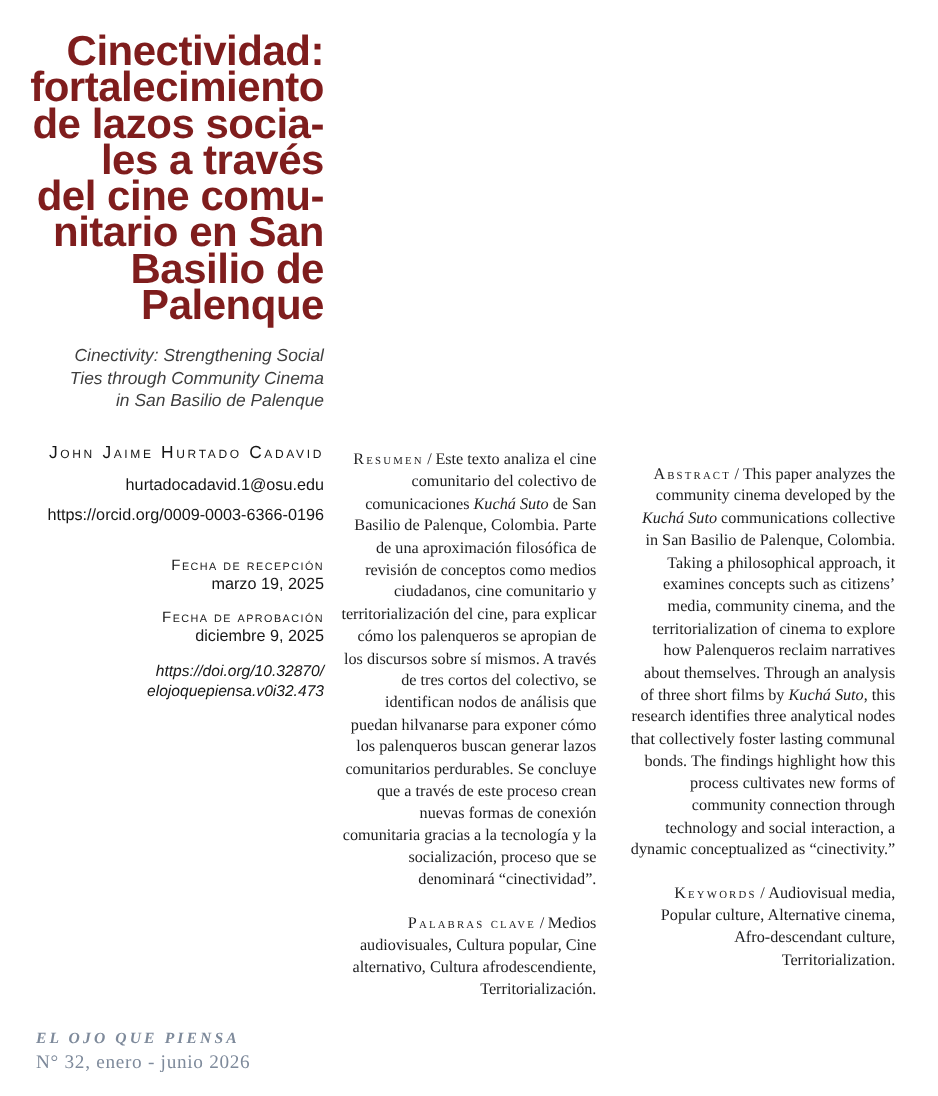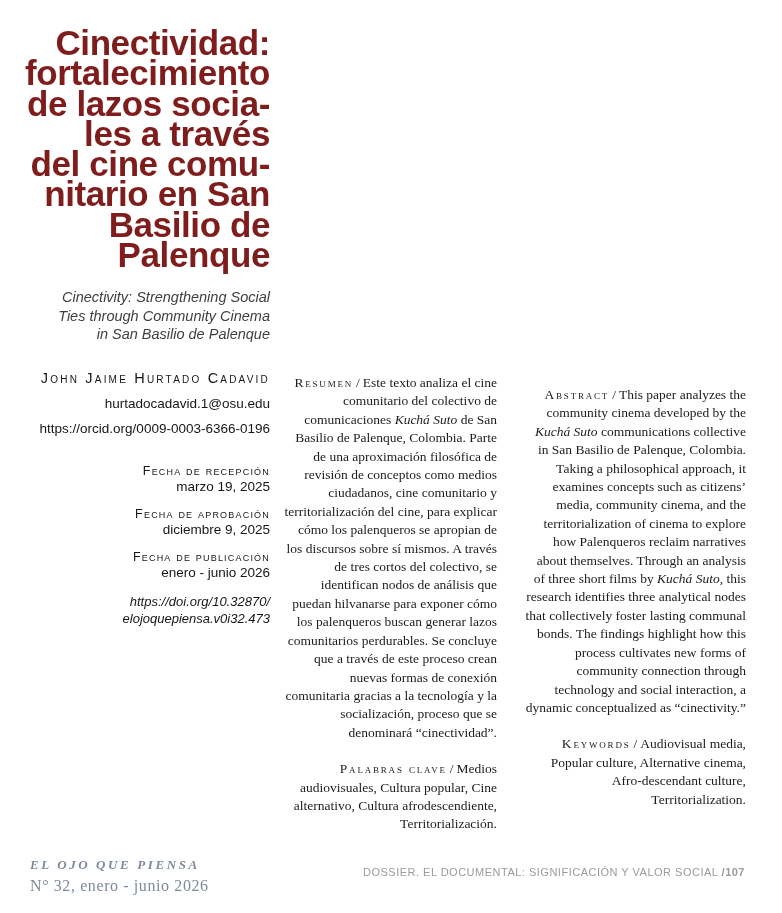--- a/index.html
+++ b/index.html
@@ -139,24 +139,20 @@
 
     <div class="meta">
       <div class="meta-item">
         <div class="meta-label">Fecha de recepción</div>
         <div class="meta-value">marzo 19, 2025</div>
       </div>
       <div class="meta-item">
         <div class="meta-label">Fecha de aprobación</div>
         <div class="meta-value">diciembre 9, 2025</div>
       </div>
-      <div class="meta-item">
-        <div class="meta-label">Fecha de publicación</div>
-        <div class="meta-value">enero - junio 2026</div>
-      </div>
       <div class="doi">
         <div>https://doi.org/10.32870/</div>
         <div>elojoquepiensa.v0i32.473</div>
       </div>
     </div>
   </div>
 
   <div class="col col-es" lang="es">
     <p>
       <span class="sc-head">Resumen</span><span class="sep">/</span><span><span>Este texto analiza el cine comunitario del colectivo de comunicaciones </span><span class="it">Kuchá Suto</span><span> de San Basilio de Palenque, Colombia. Parte de una aproximación filosófica de revisión de conceptos como medios ciudadanos, cine comunitario y territorialización del cine, para explicar cómo los palenqueros se apropian de los discursos sobre sí mismos. A través de tres cortos del colectivo, se identifican nodos de análisis que puedan hilvanarse para exponer cómo los palenqueros buscan generar lazos comunitarios perdurables. Se concluye que a través de este proceso crean nuevas formas de conexión comunitaria gracias a la tecnología y la socialización, proceso que se denominará “cinectividad”.</span></span>
@@ -172,18 +168,14 @@
     </p>
     <p class="kw">
       <span class="sc-head">Keywords</span><span class="sep">/</span><span><span>Audiovisual media, Popular culture, Alternative cinema, Afro-descendant culture, Territorialization.</span></span>
     </p>
   </div>
 
   <div class="footer-left">
     <div class="journal">EL OJO QUE PIENSA</div>
     <div class="issue">N° 32, enero - junio 2026</div>
   </div>
-  <div class="footer-right">
-    <span>DOSSIER. EL DOCUMENTAL: SIGNIFICACIÓN Y VALOR SOCIAL</span>
-    <span class="pageno">/107</span>
-  </div>
 
 </div>
 
 </body></html>

